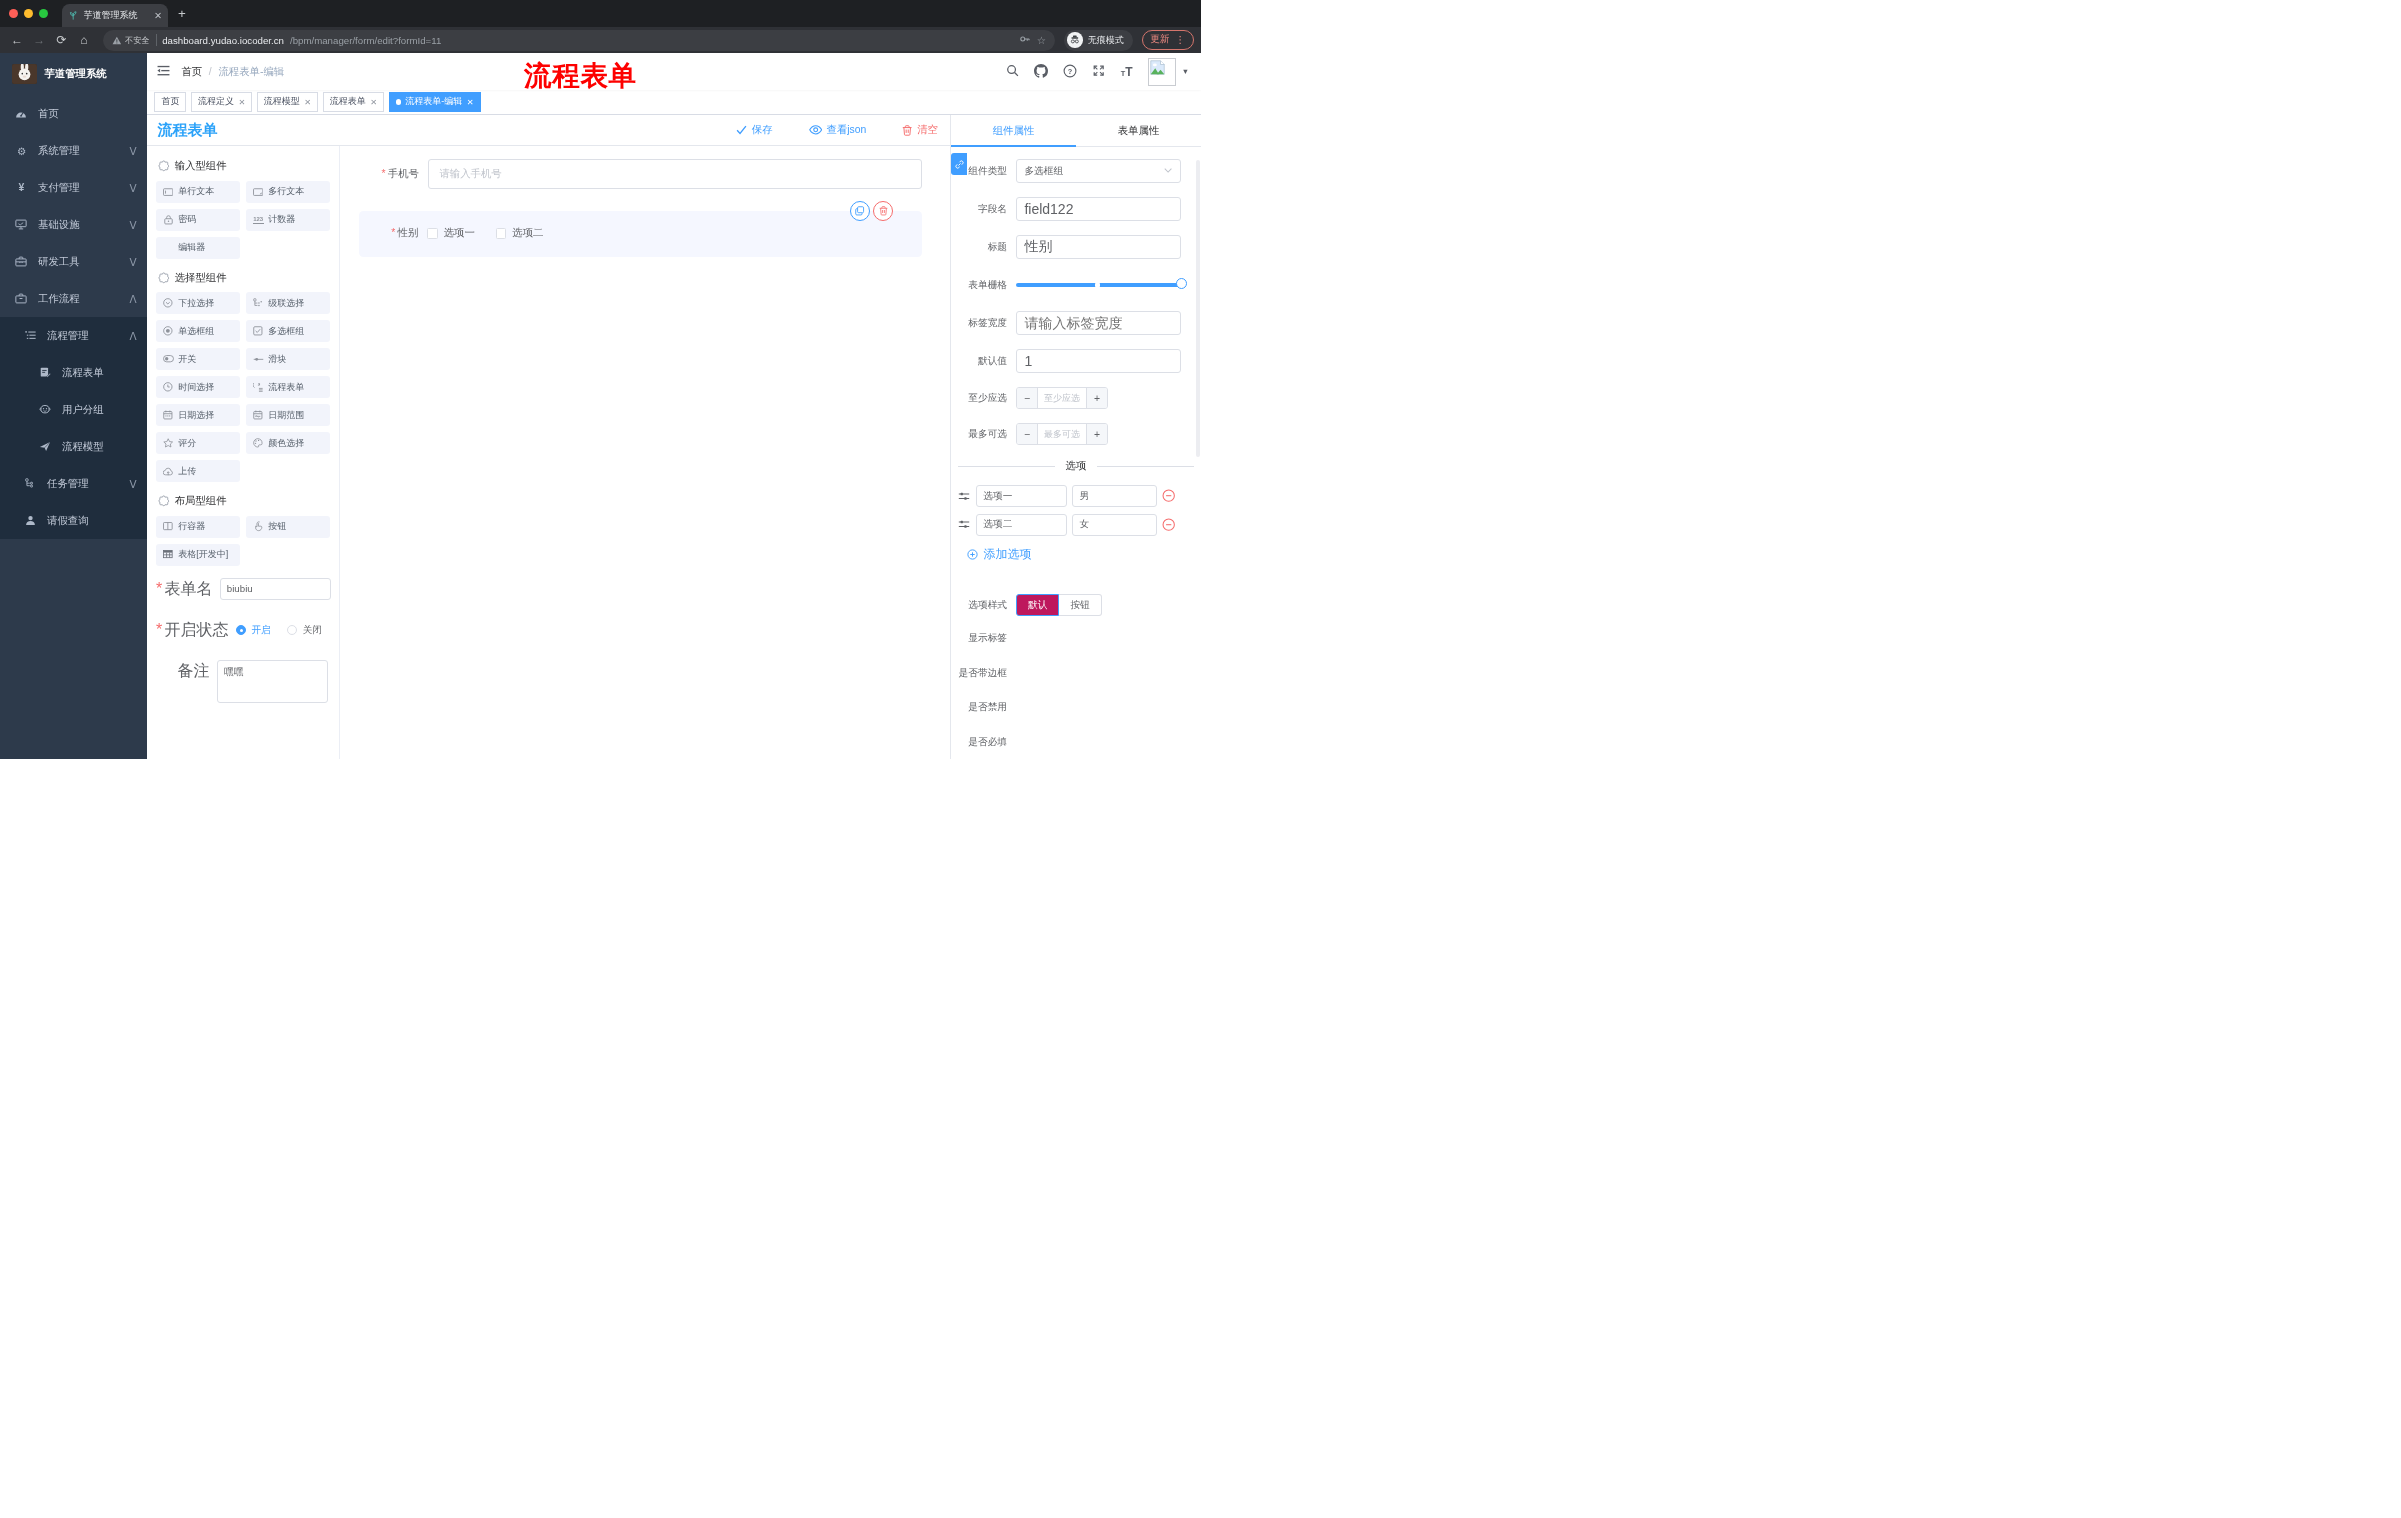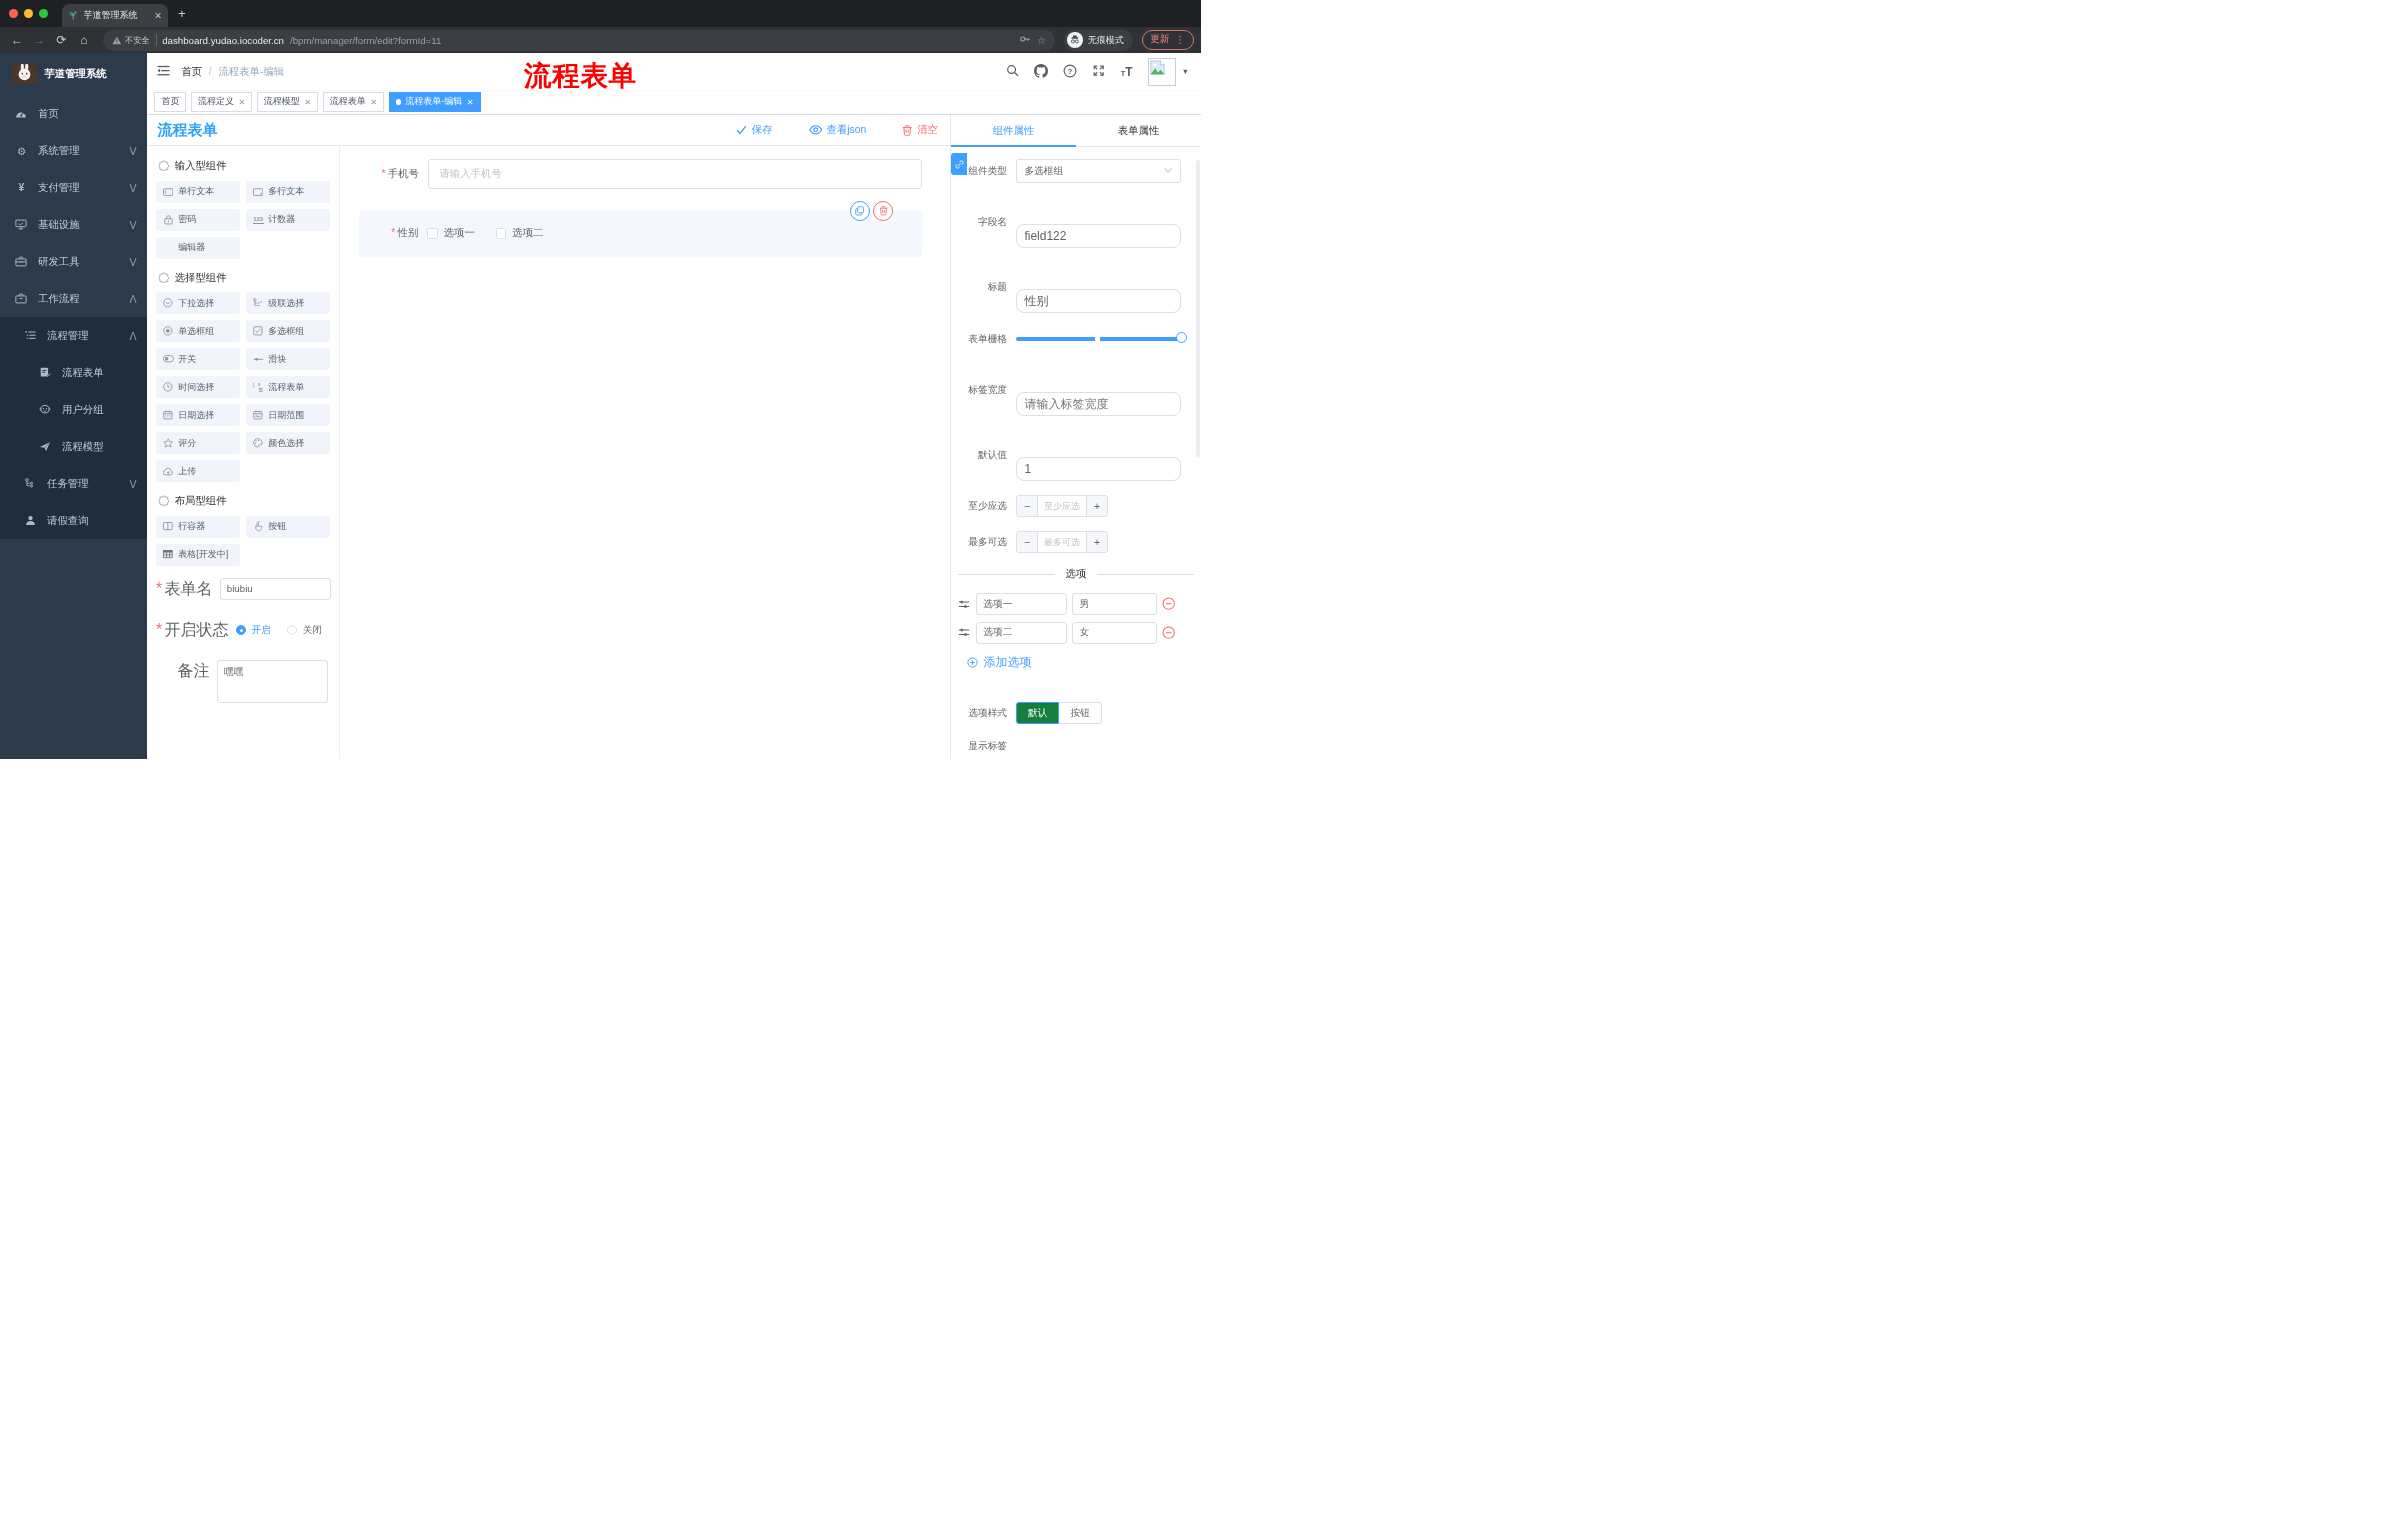--- a/index.html
+++ b/index.html
@@ -112,42 +112,42 @@
   .ptab { flex:1; display:flex; align-items:center; justify-content:center; font-size:10.4px; color:#303133; position:relative; }
   .ptab.active { color:#409eff; }
   .ptab.active::after { content:""; position:absolute; left:0; right:0; bottom:-0.7px; height:1.5px; background:#409eff; }
   .linktag { position:absolute; left:0; top:38px; width:16.3px; height:22px; background:#409eff; border-radius:3px 0 0 3px; display:flex; align-items:center; justify-content:center; z-index:2; }
   .pbody { flex:1; padding-top:12px; overflow:hidden; }
   .prow { display:flex; align-items:center; margin-bottom:14px; }
   .plabel { flex:0 0 65px; text-align:right; padding-right:9px; color:#606266; font-size:9.7px; white-space:nowrap; }
   .pctrl { width:165px; }
   .pselect { height:24px; border:0.7px solid #dcdfe6; border-radius:3px; display:flex; align-items:center; padding:0 7.4px; color:#606266; font-size:9.7px; }
   .pselect .sp { flex:1; }
-  .pinput { width:100%; height:24px; border:0.7px solid #dcdfe6; border-radius:8px; padding:0 7.4px; font-size:12px; color:#606266; font-family:inherit; outline:none; background:#fff;margin-top:27px; }
+  .pinput { width:100%; height:24px; border:0.7px solid #dcdfe6; border-radius:3px; padding:0 7.4px; font-size:14px; color:#606266; font-family:inherit; outline:none; background:#fff; }
   .slider { position:relative; height:24px; display:flex; align-items:center; }
   .strack { width:100%; height:3.7px; border-radius:2.2px; background:#409eff; position:relative; }
   .smark { position:absolute; left:48%; top:-0.7px; width:5.2px; height:5.2px; background:#fff; border-radius:50%; }
   .shandle { position:absolute; right:-6px; top:-5.2px; width:11px; height:11px; background:#fff; border:1.9px solid #409eff; border-radius:50%; }
   .stepper { width:92px; height:22px; border:0.7px solid #dcdfe6; border-radius:3px; display:flex; overflow:hidden; }
   .stbtn { width:21px; background:#f5f7fa; color:#606266; display:flex; align-items:center; justify-content:center; font-size:10.4px; }
   .stbtn.minus { border-right:0.7px solid #dcdfe6; }
   .stbtn.plus { border-left:0.7px solid #dcdfe6; }
   .stval { flex:1; display:flex; align-items:center; justify-content:center; color:#c0c4cc; font-size:9px; background:#fff; }
   .pdivider { display:flex; align-items:center; gap:10.4px; margin:3px 7.4px 12px 7.4px; }
   .pdivider .dline { flex:1; height:0.7px; background:#dcdfe6; }
   .pdivider .dtext { color:#303133; font-size:10.4px; }
   .optrow { display:flex; align-items:center; gap:5.2px; padding-left:7.4px; margin-bottom:6.7px; }
   .optrow input { height:22px; border:0.7px solid #dcdfe6; border-radius:3px; padding:0 6.7px; font-size:9.7px; color:#606266; font-family:inherit; outline:none; }
   .opt-l { width:91px; }
   .opt-v { width:85px; }
   .dragico, .minus-circ { flex-shrink:0; display:flex; }
   .addopt { display:flex; align-items:center; gap:5.2px; color:#409eff; font-size:12px; padding-left:16.3px; margin-top:10.4px; }
   .segment { display:flex; }
   .segbtn { height:22px; padding:0 11px; display:flex; align-items:center; font-size:9.7px; border:0.7px solid #dcdfe6; background:#fff; color:#606266; }
-  .segbtn.on { background:#15803d; border-color:#409eff; color:#fff; border-radius:3px 0 0 3px; }
+  .segbtn.on { background:#be185d; border-color:#409eff; color:#fff; border-radius:3px 0 0 3px; }
   .segbtn.off { border-left:none; border-radius:0 3px 3px 0; }
   .toggle { width:30px; height:15px; border-radius:7.4px; position:relative; }
   .toggle.on { background:#409eff; }
   .toggle.off { background:#dcdfe6; }
   .toggle::after { content:""; position:absolute; top:1.5px; width:12px; height:12px; border-radius:50%; background:#fff; }
   .toggle.on::after { right:1.5px; }
   .toggle.off::after { left:1.5px; }
   .trow { margin-bottom:21.5px; }
   .srow { margin-top:31px; margin-bottom:16.3px; }
   .pscroll { position:absolute; right:1.5px; top:45px; width:3.7px; height:297px; background:#ecedf1; border-radius:2.2px; }

